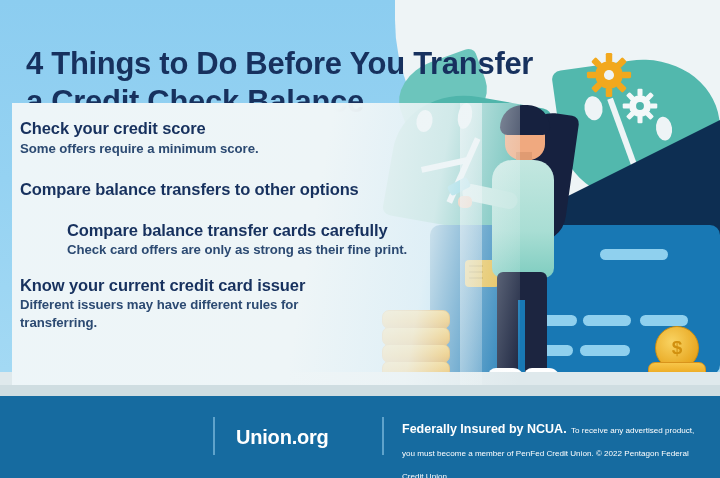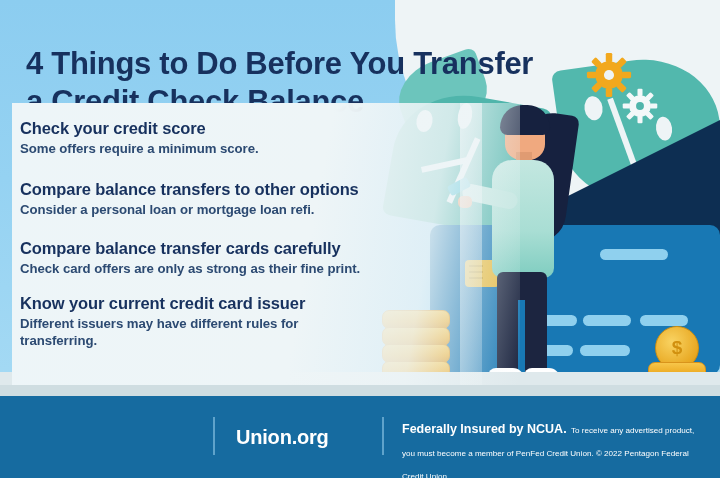--- a/index.html
+++ b/index.html
@@ -84,21 +84,21 @@
   .item-head{
     color:#17315e;font-size:16.5px;font-weight:bold;line-height:1.25;
     letter-spacing:-0.1px;
   }
   .item-sub{
     color:#2c4a72;font-size:13.2px;font-weight:bold;line-height:1.32;
     margin-top:1px;letter-spacing:-0.05px;
   }
   .item-1{margin-bottom:22px;}
   .item-2{margin-bottom:20px;}
-  .item-3{margin-bottom:16px;}
+  .item-3{margin-bottom:16px;margin-left:47px;}
 
   
   .card-big{
     position:absolute;left:430px;top:225px;width:290px;height:150px;
     background:#1878b4;border-radius:10px;
   }
   .card-dark{
     position:absolute;left:430px;top:115px;width:300px;height:150px;
     background:#0d2e52;
     clip-path:polygon(0% 100%, 100% 0%, 100% 100%);
@@ -326,21 +326,20 @@
   <div class="panel"></div>
   <div class="panel-edge"></div>
 
   <div class="list">
     <div class="item item-1">
       <div class="item-head">Check your credit score</div>
       <div class="item-sub">Some offers require a minimum score.</div>
     </div>
     <div class="item item-2">
       <div class="item-head">Compare balance transfers to other options</div>
-      <div class="item-sub">Consider a personal loan or mortgage loan refi.</div>
     </div>
     <div class="item item-3">
       <div class="item-head">Compare balance transfer cards carefully</div>
       <div class="item-sub">Check card offers are only as strong as their fine print.</div>
     </div>
     <div class="item">
       <div class="item-head">Know your current credit card issuer</div>
       <div class="item-sub" style="width:282px;">Different issuers may have different rules for transferring.</div>
     </div>
   </div>

